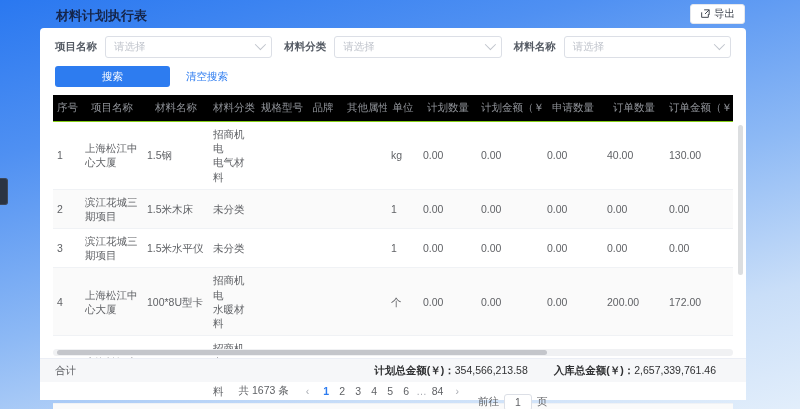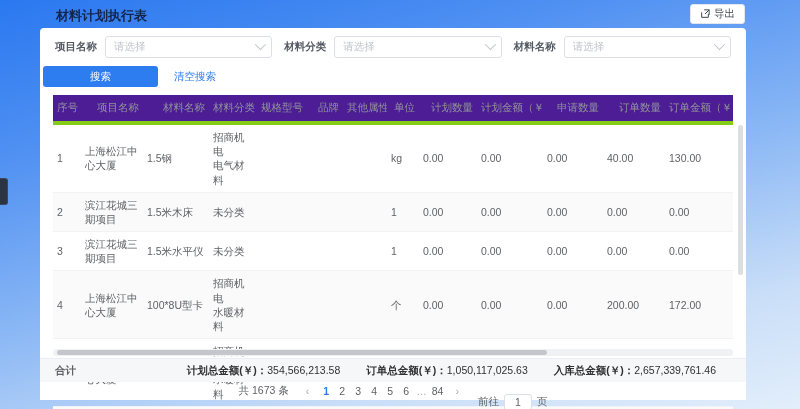--- a/index.html
+++ b/index.html
@@ -33,52 +33,52 @@
   .select-box {
     flex:1; height:22px; border:1px solid #dcdfe6; border-radius:3px;
     display:flex; align-items:center; justify-content:space-between;
     padding:8px 8px; background:#fff; cursor:pointer;
   }
   .select-placeholder { color:#c0c4cc; font-size:10.5px; }
   .chevron { width:8px; height:8px; border-right:1.4px solid #c0c4cc; border-bottom:1.4px solid #c0c4cc;
     transform:rotate(45deg) translateY(-2px); margin-top:-3px; }
 
   
-  .action-row { display:flex; align-items:center; gap:16px; padding:2px 15px 8px 3px; }
+  .action-row { display:flex; align-items:center; gap:16px; padding:2px 15px 8px 15px; }
   .search-btn {
     width:115px; height:21px; background:#2d7cf0; color:#fff; border:none; border-radius:3px;
     font-size:10.5px; cursor:pointer; font-family:inherit;
   }
   .clear-link { color:#2d7cf0; font-size:10.5px; cursor:pointer; }
 
   
   .table-wrap { position:relative; padding:0 13px; }
   table { width:680px; border-collapse:collapse; table-layout:fixed; }
   th {
-    background:#4c1d95; color:#909399; font-weight:normal; font-size:10.5px;
-    text-align:right; padding:6px 4px; border-bottom:4px solid #84cc16; white-space:nowrap; overflow:hidden;
+    background:#000000; color:#909399; font-weight:normal; font-size:10.5px;
+    text-align:center; padding:6px 4px; border-bottom:1px solid #84cc16; white-space:nowrap; overflow:hidden;
   }
   td {
     font-size:10.5px; color:#606266; padding:5px 4px; border-bottom:1px solid #f0f2f5;
     vertical-align:middle; line-height:1.35; white-space:pre-line; word-break:break-all;
   }
   tr[data-name="table-row"]:nth-child(even) td { background:#fafafa; }
   .v-scrollbar { position:absolute; right:3px; top:30px; width:5px; height:150px; background:#dcdee0; border-radius:3px; }
 
   
   .h-scroll-track { position:absolute; left:13px; right:13px; top:321px; height:7px; background:#f0f1f3; border-radius:4px; }
   .h-scroll-thumb { position:absolute; left:4px; top:1px; width:72%; height:5px; background:#c4c6cb; border-radius:3px; cursor:grab; }
 
   
   .summary-row {
     position:absolute; left:0; top:330px; width:100%; height:24px;
     background:#f6f7f9; border-top:1px solid #ebeef5;
     display:flex; align-items:center; padding:0 30px 0 15px; gap:26px;
   }
-  .summary-total-label { font-size:10.5px; color:#606266;font-weight:bold; }
+  .summary-total-label { font-size:10.5px; color:#606266; }
   .summary-spacer { flex:1; }
   .summary-item { font-size:10.5px; white-space:nowrap; }
   .summary-item .lbl { font-weight:bold; color:#303133; }
   .summary-item .val { color:#303133; }
 
   
   .pagination {
     position:absolute; left:0; top:354px; width:100%; height:18px;
     display:flex; align-items:center; justify-content:center; gap:4px;
     font-size:10.5px; color:#606266;
@@ -279,21 +279,20 @@
   </div>
 
   <div class="h-scroll-track" data-name="horizontal-scrollbar-track">
     <div class="h-scroll-thumb" data-name="horizontal-scrollbar-thumb"></div>
   </div>
 
   <div class="summary-row" data-name="summary-row">
     <span class="summary-total-label" data-name="summary-label">合计</span>
     <span class="summary-spacer"></span>
   <span class="summary-item" data-name="summary-item"><span class="lbl" data-name="summary-item-label">计划总金额(￥)：</span><span class="val" data-name="summary-item-value">354,566,213.58</span></span>
-      <span class="summary-item" data-name="summary-item"><span class="lbl" data-name="summary-item-label">订单总金额(￥)：</span><span class="val" data-name="summary-item-value">1,050,117,025.63</span></span>
       <span class="summary-item" data-name="summary-item"><span class="lbl" data-name="summary-item-label">入库总金额(￥)：</span><span class="val" data-name="summary-item-value">2,657,339,761.46</span></span>
     </div>
 
   <div class="pagination" data-name="pagination">
     <span class="pg-total" data-name="pagination-total">共 1673 条</span>
     <span class="pg-arrow" data-name="prev-page-button">‹</span>
     <span data-name="page-buttons" style="display:flex;align-items:center;">
         <span class="pg-page active" data-name="page-button-1">1</span>
         <span class="pg-page" data-name="page-button-2">2</span>
         <span class="pg-page" data-name="page-button-3">3</span>

